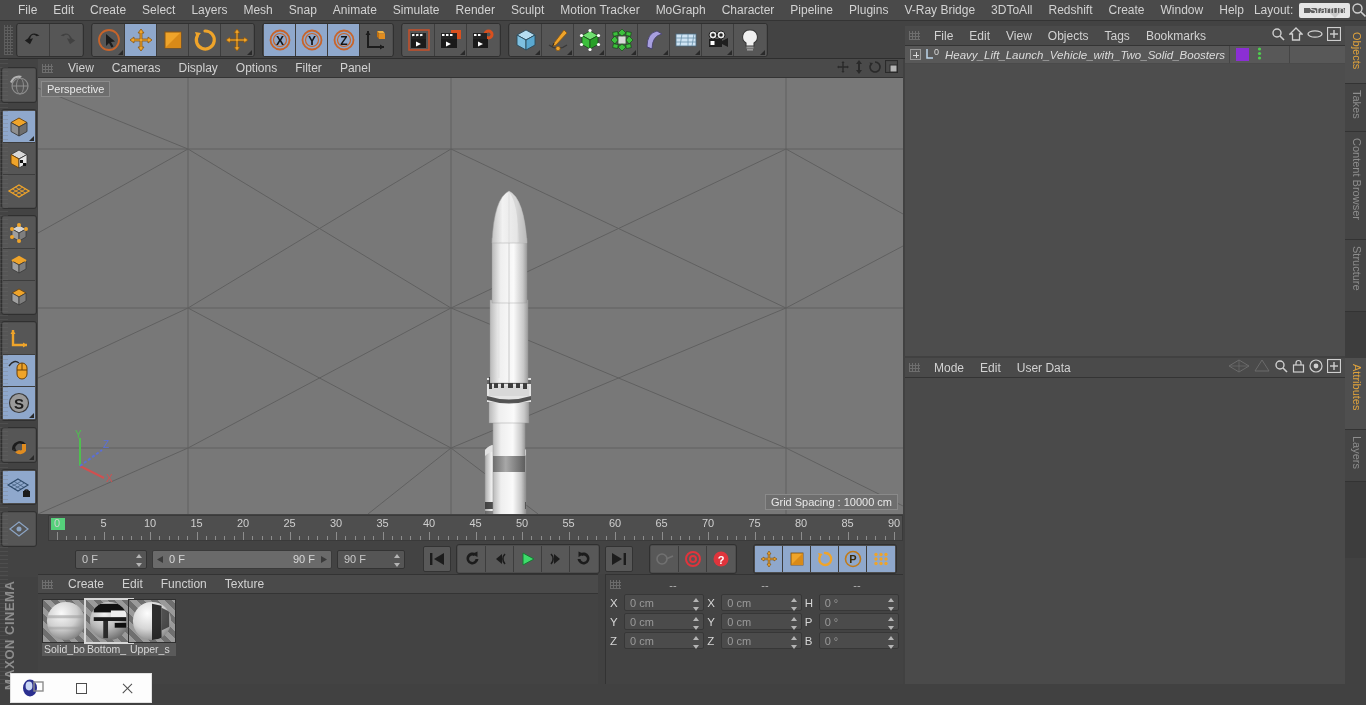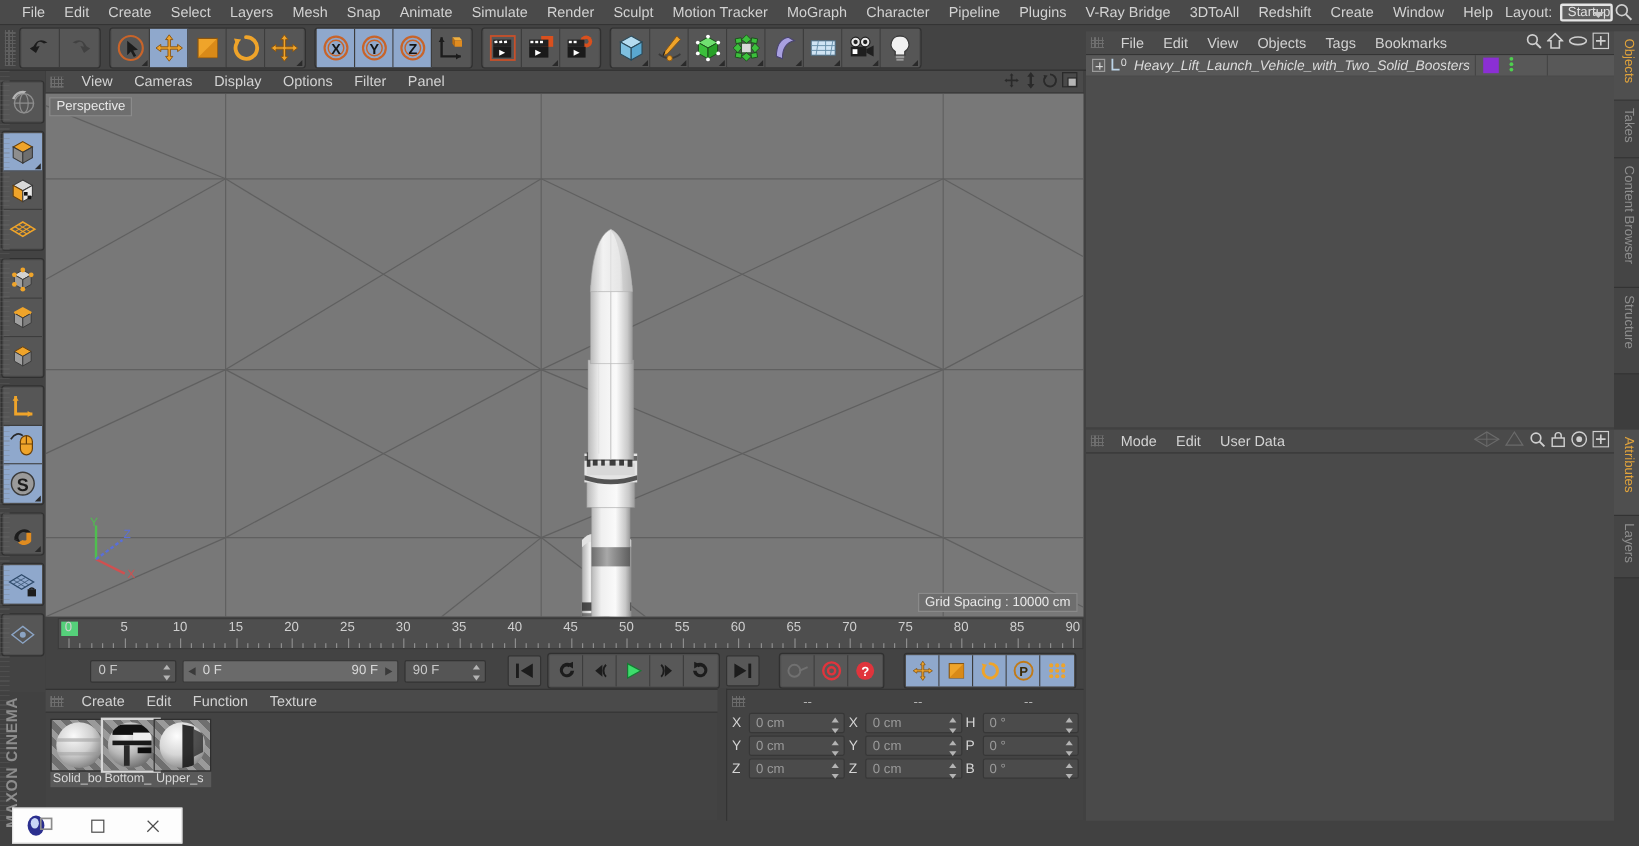--- a/index.html
+++ b/index.html
@@ -18,21 +18,21 @@
     background:#4a4a4a; display:flex; align-items:center;
     border-bottom:1px solid #343434;
   }
   .menubar .mi {
     padding:0 8px; height:21px; line-height:21px; color:#d2d2d2; font-size:12px;
     white-space:nowrap; cursor:default;
   }
   .menu-spacer { flex:1; }
   .layout-label { color:#d2d2d2; padding:0 6px 0 2px; font-size:12px; }
   .layout-select {
-    width:145px; height:15px; background:#5e5e5e; border:2px solid #e5e5e5;
+    width:145px; height:15px; background:#5e5e5e; border:5px solid #e5e5e5;
     border-radius:2px; position:relative; display:flex; align-items:center;
     padding-left:5px; font-size:11px; color:#e0e0e0; margin-right:0;
   }
   .layout-select .cv {
     position:absolute; right:5px; top:5px;
     width:0;height:0;border-left:5px solid transparent;border-right:5px solid transparent;
     border-top:5px solid #c9c9c9;
   }
   .mb-search { width:18px; height:18px; margin-right:4px; position:relative; }
 

